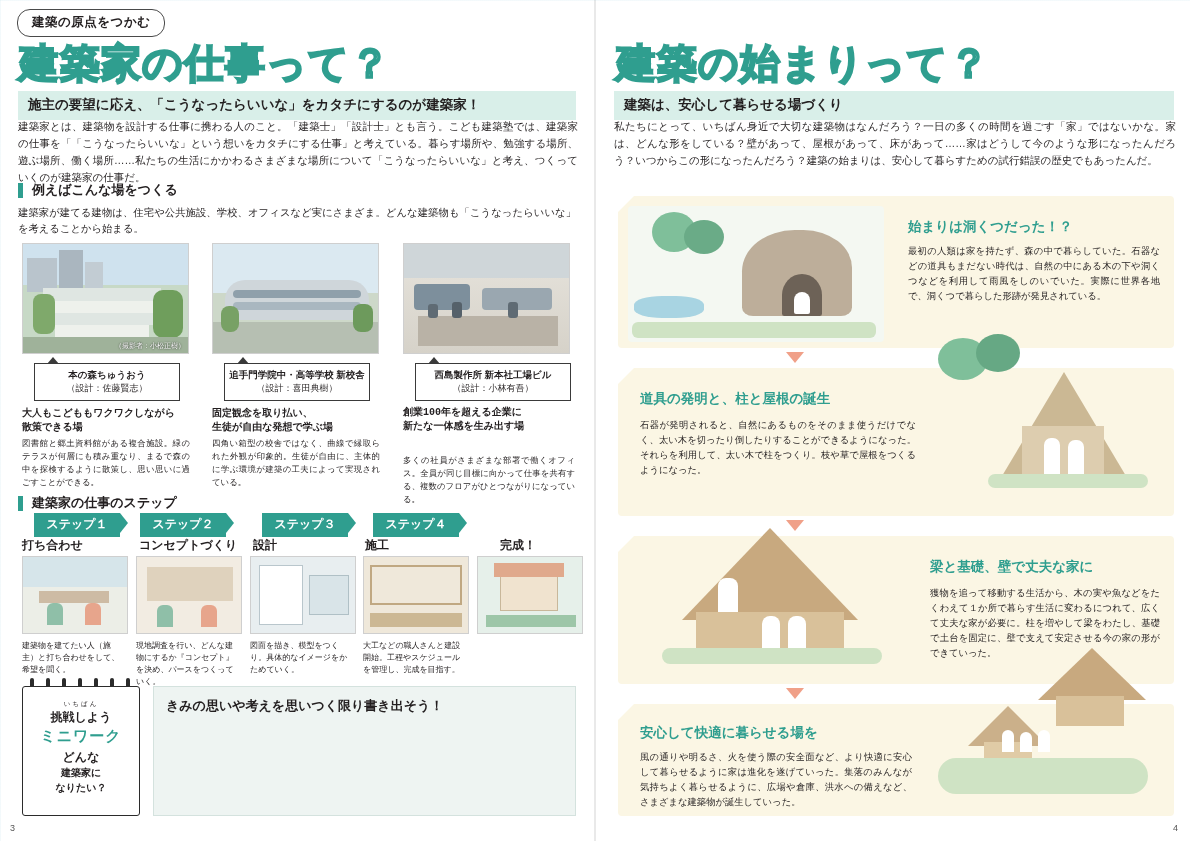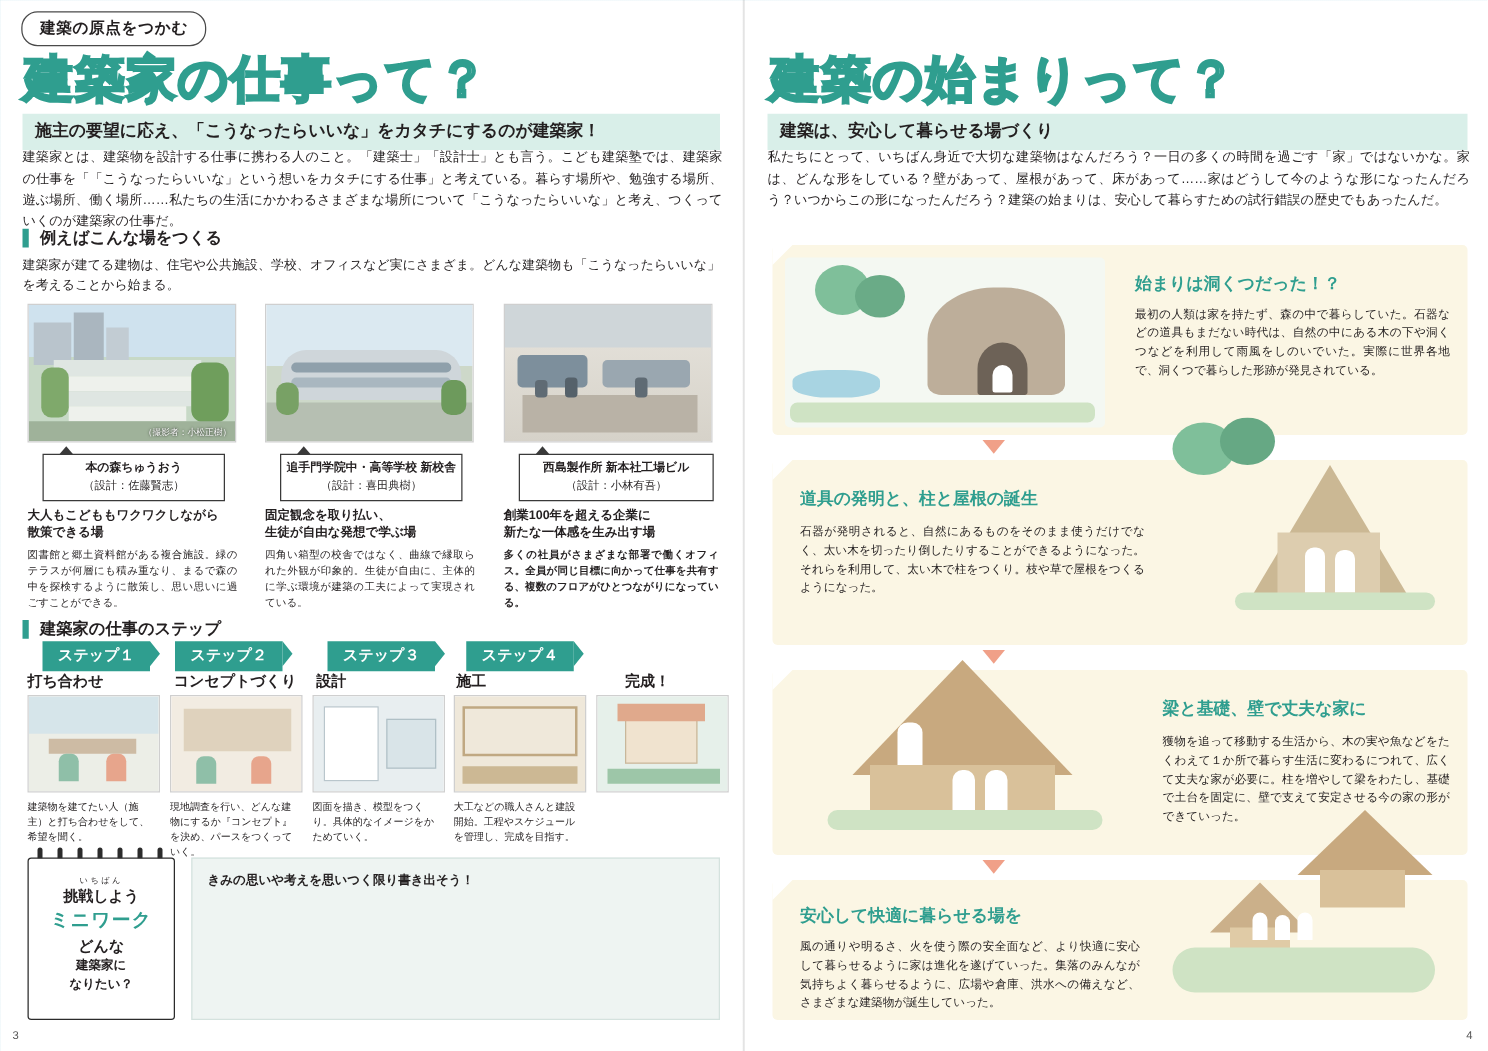--- a/index.html
+++ b/index.html
@@ -115,21 +115,21 @@
   .ring { position: absolute; top: 0; width: 4px; height: 16px; background: #2b2b2b; border-radius: 2px; }
   .nb-l1 { font-size: 6.5px; margin-top: 13px; letter-spacing: 2px; }
   .nb-l2 { font-size: 12px; font-weight: bold; }
   .nb-l3 { font-size: 15px; font-weight: bold; color: #2f9e8f; letter-spacing: 1px; margin: 1px 0 2px;}
   .nb-l4 { font-size: 12px; font-weight: bold; line-height: 1.5; }
   .nb-l5 { font-size: 10px; font-weight: bold; line-height: 1.45; }
   .writebox {
     position: absolute; left: 153px; top: 686px; width: 423px; height: 130px;
     background: #eef4f2; border: 1px solid #d4e2de;
   }
-  .writebox .prompt { position: absolute; left: 12px; top: 10px; font-size: 10px; font-weight: bold; }
+  .writebox .prompt { position: absolute; left: 12px; top: 10px; font-size: 13px; font-weight: bold; }
 
   
   .panel {
     position: absolute; background: #fbf6e4;
     border-radius: 4px;
   }
   .panel .foldcut {
     position: absolute; left: 0; top: 0; width: 0; height: 0;
     border-left: 16px solid #ffffff; border-bottom: 16px solid transparent;
   }
@@ -216,23 +216,23 @@
         <div style="position:absolute;left:14px;top:72px;width:140px;height:30px;background:#b9b2a6;"></div>
         <div style="position:absolute;left:24px;top:60px;width:10px;height:14px;background:#5f6b74;border-radius:3px;"></div>
         <div style="position:absolute;left:48px;top:58px;width:10px;height:16px;background:#55616a;border-radius:3px;"></div>
         <div style="position:absolute;left:104px;top:58px;width:10px;height:16px;background:#5f6b74;border-radius:3px;"></div>
       </div>
     </div>
     <div class="capbox" style="left:415px; top:363px; width:156px;">
       <div class="ttl">西島製作所 新本社工場ビル</div>
       <div>（設計：小林有吾）</div>
     </div>
-    <div class="capttl2" style="left:403px; top:406px; width:172px; white-space:pre-line;">創業100年を超える企業に
+    <div class="capttl2" style="left:403px; top:406px; width:172px; white-space:pre-line;font-family:Liberation Mono, monospace;">創業100年を超える企業に
 新たな一体感を生み出す場</div>
-    <div class="capbody" style="left:403px; top:437px; width:172px;font-weight:bold;">多くの社員がさまざまな部署で働くオフィス。全員が同じ目標に向かって仕事を共有する、複数のフロアがひとつながりになっている。</div>
+    <div class="capbody" style="left:403px; top:454px; width:172px;">多くの社員がさまざまな部署で働くオフィス。全員が同じ目標に向かって仕事を共有する、複数のフロアがひとつながりになっている。</div>
 
     <div class="subhead" style="left:18px; top:496px;">建築家の仕事のステップ</div>
 
     <div class="steptag" style="left:34px; top:513px;">ステップ１</div>
     <div class="steptag" style="left:140px; top:513px;">ステップ２</div>
     <div class="steptag" style="left:262px; top:513px;">ステップ３</div>
     <div class="steptag" style="left:373px; top:513px;">ステップ４</div>
 
     <div class="stepname" style="left:22px; top:537px;">打ち合わせ</div>
     <div class="stepname" style="left:139px; top:537px;">コンセプトづくり</div>

